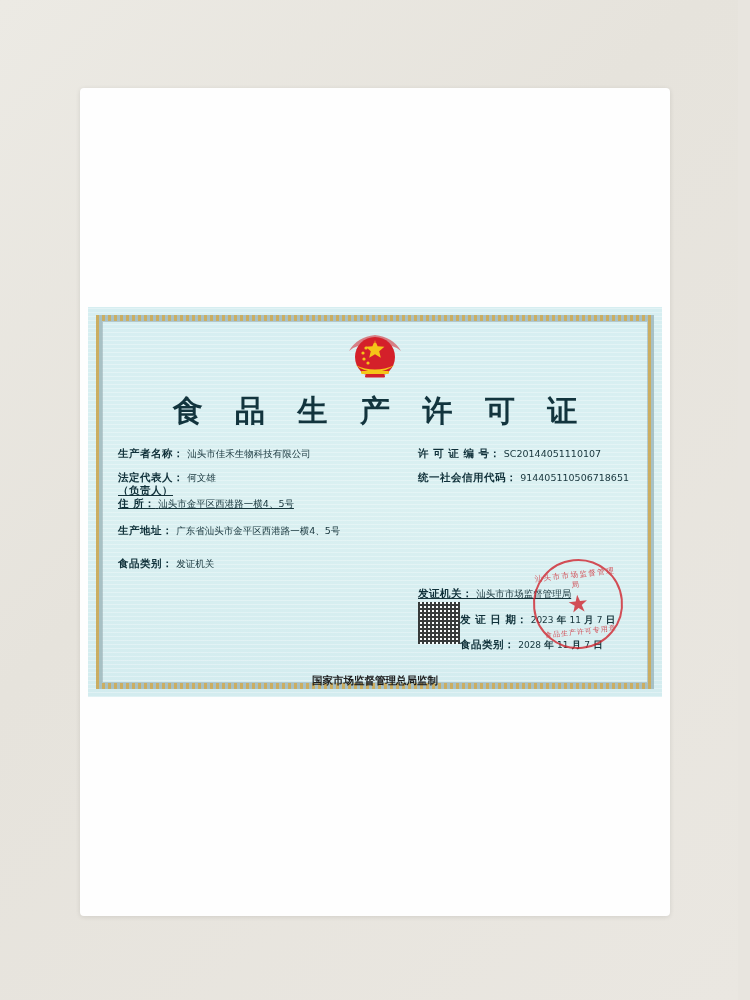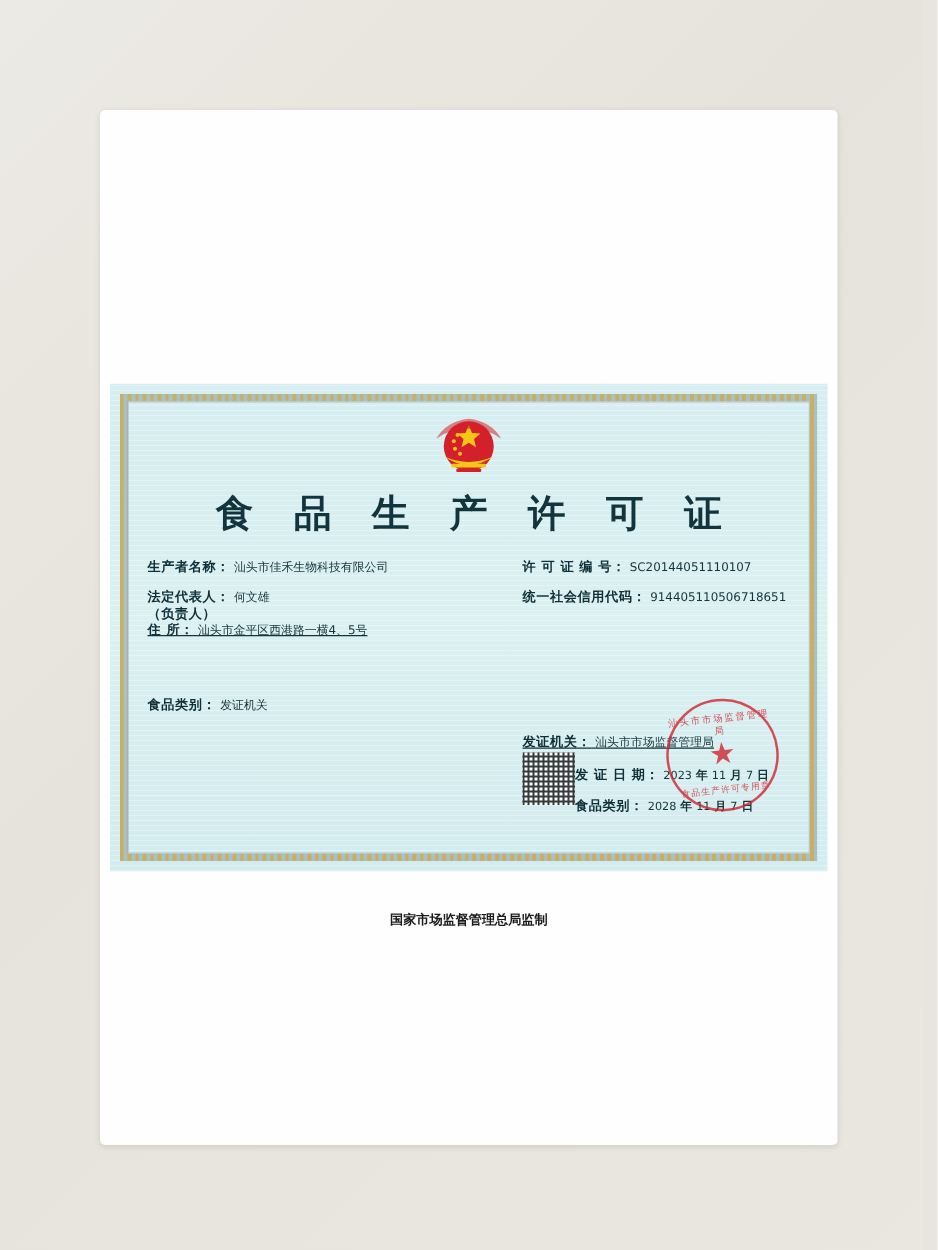--- a/index.html
+++ b/index.html
@@ -109,21 +109,21 @@
     color: #0f3039;
   }
   .fvalue {
     font-weight: normal;
     font-size: 9.5px;
     color: #16343b;
   }
   
   #f-producer      { left: 30px;  top: 140px; }
   #f-legal         { left: 30px;  top: 164px; }
-  #f-legal2        { left: 30px;  top: 177px; }
+  #f-legal2        { left: 30px;  top: 177px; text-decoration: underline; }
   #f-address       { left: 30px;  top: 190px; text-decoration: underline; }
   #f-prodaddr      { left: 30px;  top: 217px; }
   #f-category      { left: 30px;  top: 250px; }
   
   #f-license       { left: 330px; top: 140px; text-align: right; }
   #f-credit        { left: 330px; top: 164px; }
   #f-issuer        { left: 330px; top: 280px; text-decoration: underline; }
   #f-issuedate     { left: 372px; top: 306px; }
   #f-validdate     { left: 372px; top: 331px; }
 
@@ -173,21 +173,21 @@
     font-size: 7.5px;
     letter-spacing: 1.5px;
   }
   #seal .seal-text-top { top: 9px; }
   #seal .seal-text-bottom { bottom: 10px; font-size: 7px; letter-spacing: 1px; }
 
   
   #footer {
     position: absolute;
     left: 0;
-    top: 729px;
+    top: 674px;
     width: 750px;
     text-align: center;
     font-size: 10.5px;
     font-weight: bold;
     color: #1b1b1b;
     font-family: "DejaVu Sans", "Liberation Sans", sans-serif;
   }
 </style>
 </head>
 <body>
@@ -231,20 +231,24 @@
 
     <div class="field" id="f-legal2">
       <span class="flabel">（负责人）</span>
     </div>
 
     <div class="field" id="f-address">
       <span class="flabel">住    所：</span>
       <span class="fvalue">汕头市金平区西港路一横4、5号</span>
     </div>
 
+    <div class="field" id="f-prodaddr">
+      <span class="flabel">生产地址：</span>
+      <span class="fvalue">广东省汕头市金平区西港路一横4、5号</span>
+    </div>
 
     <div class="field" id="f-category">
       <span class="flabel">食品类别：</span>
       <span class="fvalue">发证机关</span>
     </div>
 
     <div class="field" id="f-license">
       <span class="flabel">许 可 证 编 号：</span>
       <span class="fvalue">SC20144051110107</span>
     </div>

